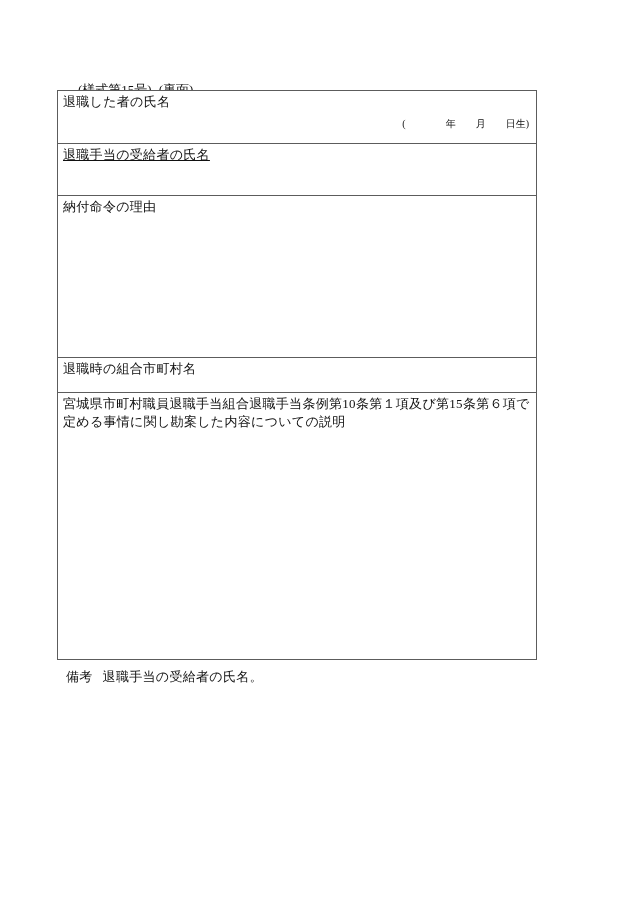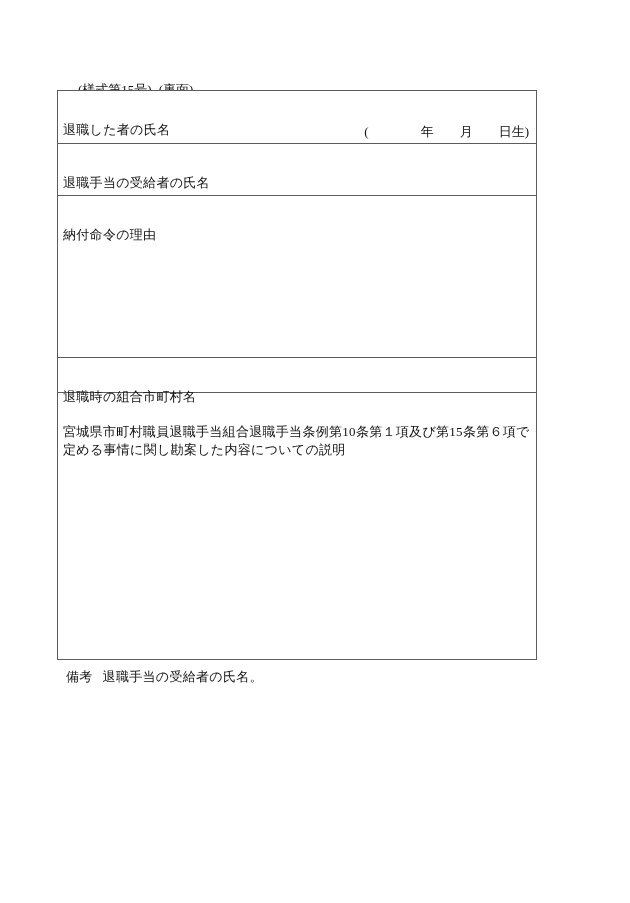--- a/index.html
+++ b/index.html
@@ -40,36 +40,35 @@
     flex-direction: column;
   }
   .form-row {
     position: relative;
     border-bottom: 1px solid #5c5c5c;
     padding: 2px 3px 2px 5px;
     font-size: 13px;
     line-height: 19px;
   }
   .form-row.r1 { height: 53px; }
-  .form-row.r2 { height: 52px; }
+  .form-row.r2 { height: 52px; text-decoration: underline; }
   .form-row.r3 { height: 35px; }
   .form-row.r4 { height: 162px; }
   .form-row.r5 { flex: 1; border-bottom: none; }
   .row-label {
     display: block;
     font-size: 13px;
     line-height: 18px;
     letter-spacing: 0.3px;
-    margin-top: 28px;
   }
   .birth-line {
     position: absolute;
     right: 7px;
-    bottom: 4px;
-    font-size: 13px;
+    bottom: 12px;
+    font-size: 10px;
     line-height: 15px;
     white-space: pre;
   }
   .remarks {
     position: absolute;
     left: 66px;
     top: 668px;
     font-size: 13px;
     line-height: 17px;
     letter-spacing: 0.3px;

